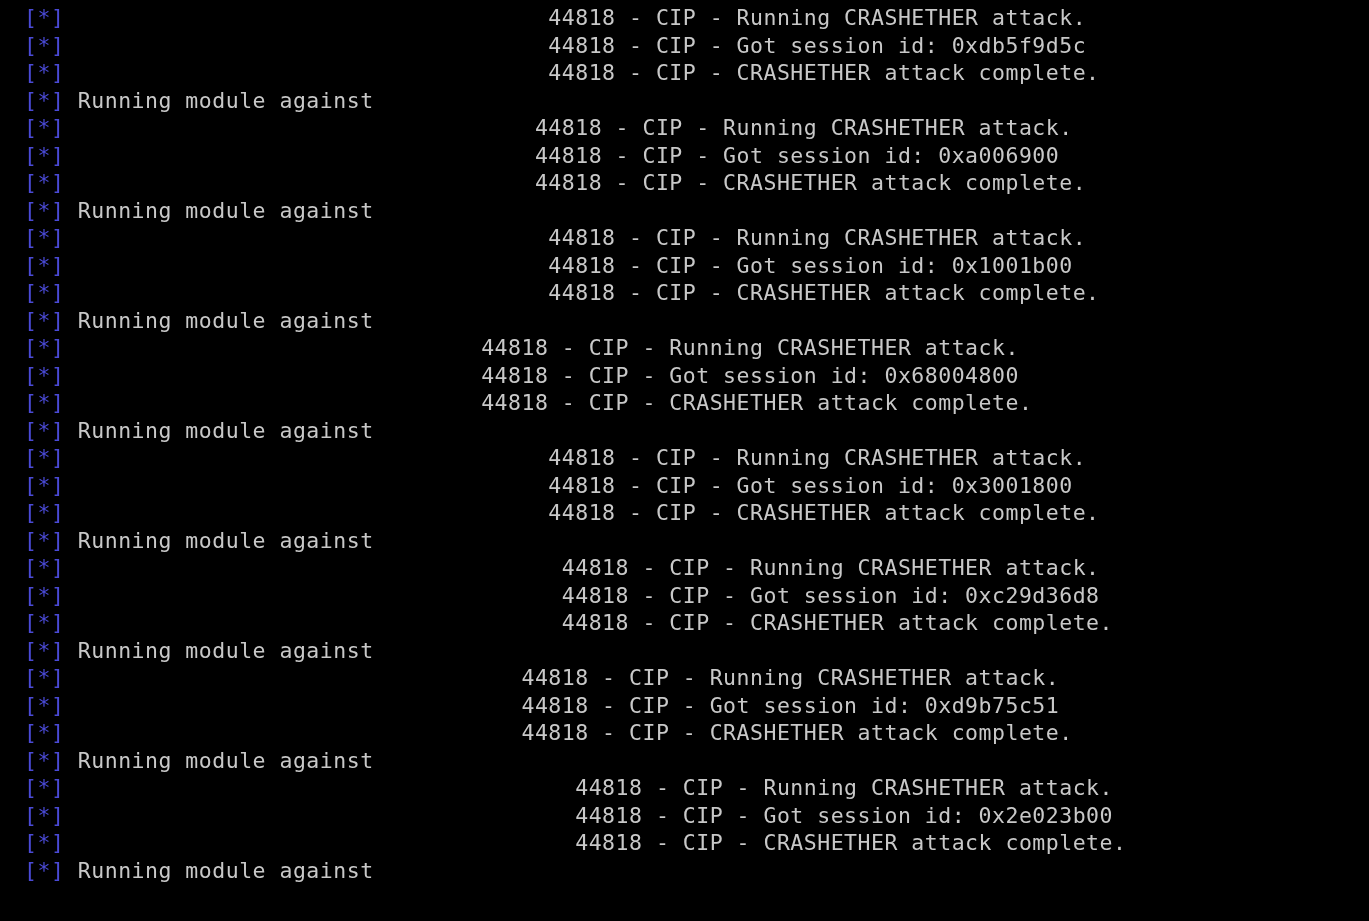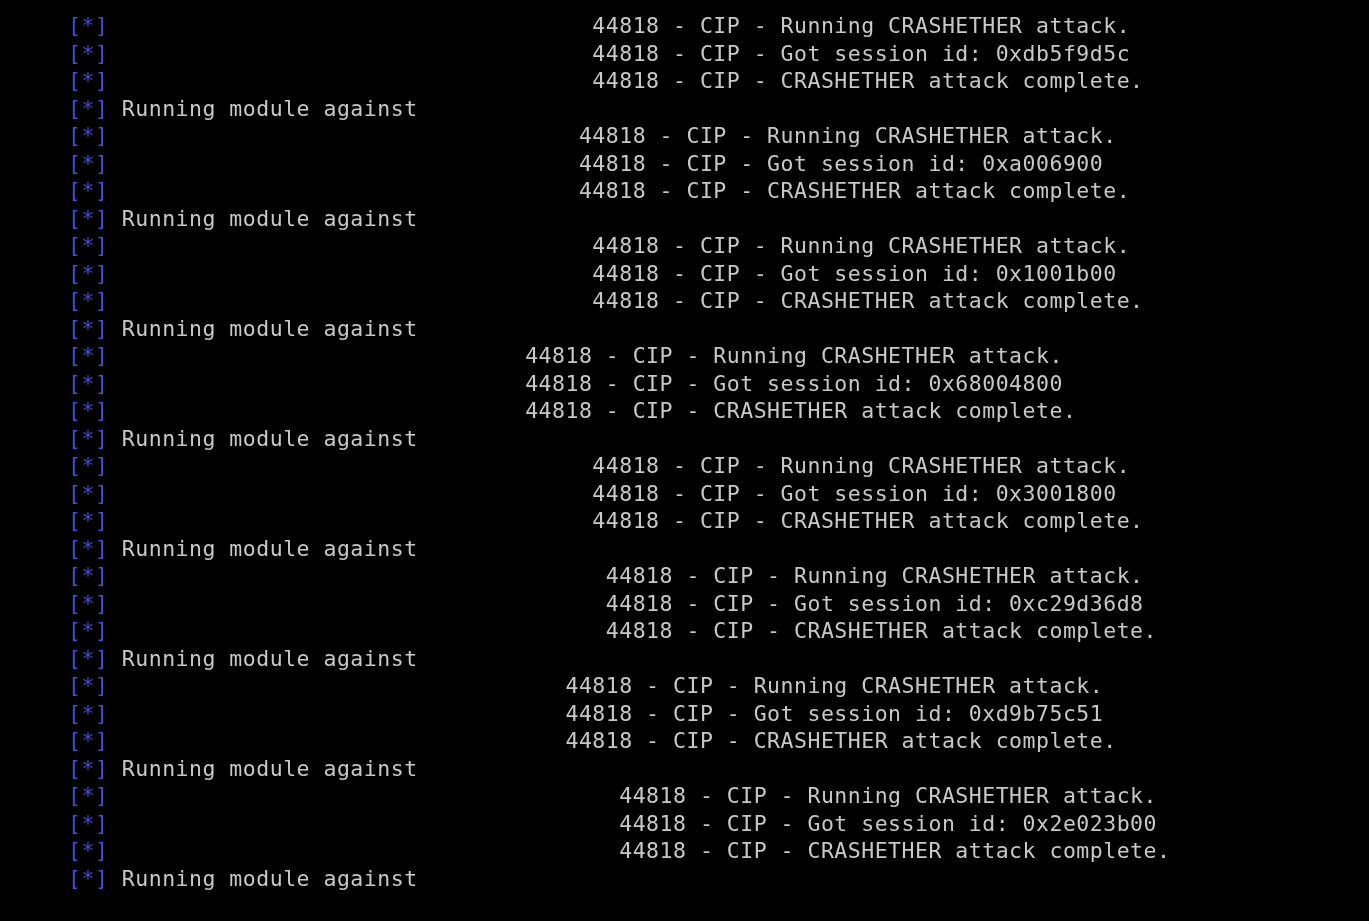--- a/index.html
+++ b/index.html
@@ -10,23 +10,22 @@
     background: #000000;
     overflow: hidden;
   }
   .terminal {
     font-family: "DejaVu Sans Mono", "Liberation Mono", "Courier New", monospace;
     font-size: 21.5px;
     line-height: 27.5px;
     letter-spacing: 0.5px;
     color: #c2c2c2;
     white-space: pre;
-    padding: 12px 8px 0 24px;
+    padding: 4px 8px 0 24px;
     filter: blur(0.4px);
-    margin-left: 44px;
   }
   .line {
     display: block;
   }
   .bracket { color: #4a4ad6; }
   .star    { color: #4a4ad6; }
   .txt     { color: #c8c8c8; }
 </style>
 </head>
 <body>

